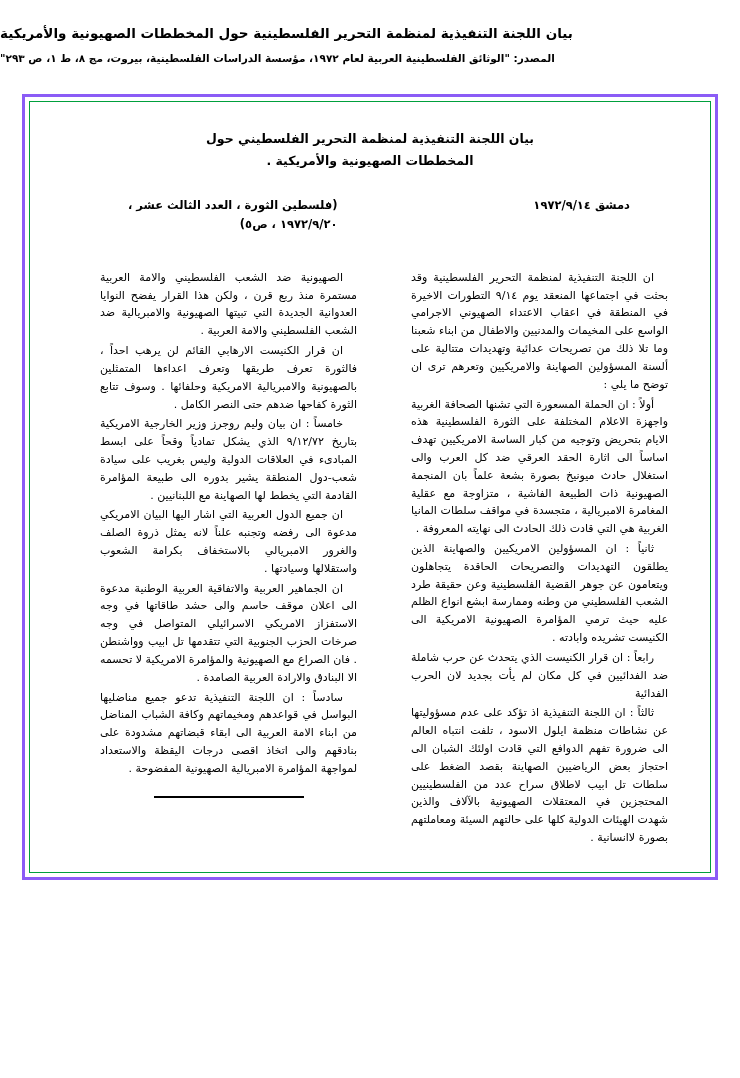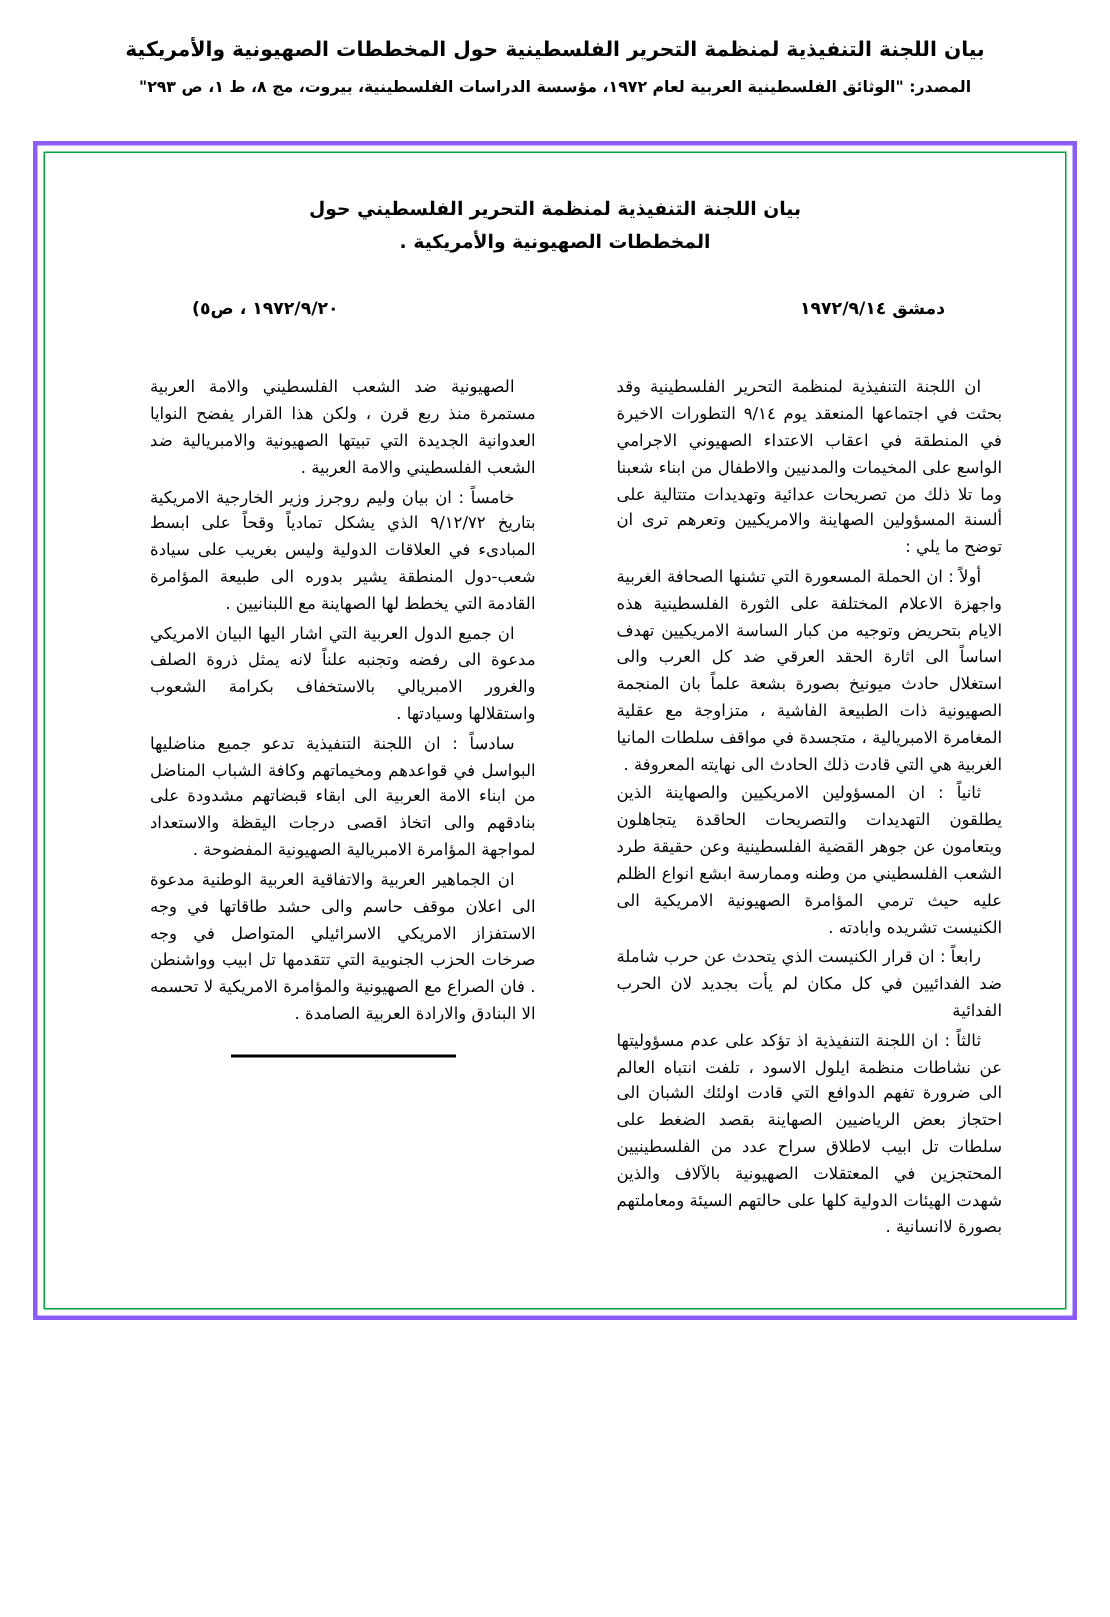--- a/index.html
+++ b/index.html
@@ -15,21 +15,21 @@
     position: relative;
     overflow: hidden;
   }
   .page {
     width: 740px;
     height: 1078px;
     position: relative;
     box-sizing: border-box;
   }
   .header-block {
-    text-align: center;
+    text-align: left;
     padding-top: 24px;
   }
   .doc-title {
     font-size: 13.5px;
     font-weight: bold;
     letter-spacing: 0;
     line-height: 1.4;
     direction: rtl;
   }
   .doc-source {
@@ -141,38 +141,40 @@
 
   <div class="frame">
     <div class="frame-inner">
       <div class="content">
 
         <div class="inner-title">بيان اللجنة التنفيذية لمنظمة التحرير الفلسطيني حول المخططات الصهيونية والأمريكية .</div>
 
         <div class="meta-row">
           <div class="meta-right">دمشق ١٩٧٢/٩/١٤</div>
           <div class="meta-left">
+            <div>(فلسطين الثورة ، العدد الثالث عشر ،</div>
             <div>١٩٧٢/٩/٢٠ ، ص٥)</div>
           </div>
         </div>
 
         <div class="columns">
           <div class="col">
             <p>ان اللجنة التنفيذية لمنظمة التحرير الفلسطينية وقد بحثت في اجتماعها المنعقد يوم ٩/١٤ التطورات الاخيرة في المنطقة في اعقاب الاعتداء الصهيوني الاجرامي الواسع على المخيمات والمدنيين والاطفال من ابناء شعبنا وما تلا ذلك من تصريحات عدائية وتهديدات متتالية على ألسنة المسؤولين الصهاينة والامريكيين وتعرهم ترى ان توضح ما يلي :</p>
             <p>أولاً : ان الحملة المسعورة التي تشنها الصحافة الغربية واجهزة الاعلام المختلفة على الثورة الفلسطينية هذه الايام بتحريض وتوجيه من كبار الساسة الامريكيين تهدف اساساً الى اثارة الحقد العرقي ضد كل العرب والى استغلال حادث ميونيخ بصورة بشعة علماً بان المنجمة الصهيونية ذات الطبيعة الفاشية ، متزاوجة مع عقلية المغامرة الامبريالية ، متجسدة في مواقف سلطات المانيا الغربية هي التي قادت ذلك الحادث الى نهايته المعروفة .</p>
             <p>ثانياً : ان المسؤولين الامريكيين والصهاينة الذين يطلقون التهديدات والتصريحات الحاقدة يتجاهلون ويتعامون عن جوهر القضية الفلسطينية وعن حقيقة طرد الشعب الفلسطيني من وطنه وممارسة ابشع انواع الظلم عليه حيث ترمي المؤامرة الصهيونية الامريكية الى الكنيست تشريده وابادته .</p>
             <p>رابعاً : ان قرار الكنيست الذي يتحدث عن حرب شاملة ضد الفدائيين في كل مكان لم يأت بجديد لان الحرب الفدائية</p>
             <p>ثالثاً : ان اللجنة التنفيذية اذ تؤكد على عدم مسؤوليتها عن نشاطات منظمة ايلول الاسود ، تلفت انتباه العالم الى ضرورة تفهم الدوافع التي قادت اولئك الشبان الى احتجاز بعض الرياضيين الصهاينة بقصد الضغط على سلطات تل ابيب لاطلاق سراح عدد من الفلسطينيين المحتجزين في المعتقلات الصهيونية بالآلاف والذين شهدت الهيئات الدولية كلها على حالتهم السيئة ومعاملتهم بصورة لاانسانية .</p>
           </div>
           <div class="col">
             <p>الصهيونية ضد الشعب الفلسطيني والامة العربية مستمرة منذ ربع قرن ، ولكن هذا القرار يفضح النوايا العدوانية الجديدة التي تبيتها الصهيونية والامبريالية ضد الشعب الفلسطيني والامة العربية .</p>
+            <p>ان قرار الكنيست الارهابي القائم لن يرهب احداً ، فالثورة تعرف طريقها وتعرف اعداءها المتمثلين بالصهيونية والامبريالية الامريكية وحلفائها . وسوف تتابع الثورة كفاحها ضدهم حتى النصر الكامل .</p>
             <p>خامساً : ان بيان وليم روجرز وزير الخارجية الامريكية بتاريخ ٩/١٢/٧٢ الذي يشكل تمادياً وقحاً على ابسط المبادىء في العلاقات الدولية وليس بغريب على سيادة شعب-دول المنطقة يشير بدوره الى طبيعة المؤامرة القادمة التي يخطط لها الصهاينة مع اللبنانيين .</p>
             <p>ان جميع الدول العربية التي اشار اليها البيان الامريكي مدعوة الى رفضه وتجنبه علناً لانه يمثل ذروة الصلف والغرور الامبريالي بالاستخفاف بكرامة الشعوب واستقلالها وسيادتها .</p>
+            <p>ان الجماهير العربية والاتفاقية العربية الوطنية مدعوة الى اعلان موقف حاسم والى حشد طاقاتها في وجه الاستفزاز الامريكي الاسرائيلي المتواصل في وجه صرخات الحزب الجنوبية التي تتقدمها تل ابيب وواشنطن . فان الصراع مع الصهيونية والمؤامرة الامريكية لا تحسمه الا البنادق والارادة العربية الصامدة .</p>
             <p>سادساً : ان اللجنة التنفيذية تدعو جميع مناضليها البواسل في قواعدهم ومخيماتهم وكافة الشباب المناضل من ابناء الامة العربية الى ابقاء قبضاتهم مشدودة على بنادقهم والى اتخاذ اقصى درجات اليقظة والاستعداد لمواجهة المؤامرة الامبريالية الصهيونية المفضوحة .</p>
-            <p>ان الجماهير العربية والاتفاقية العربية الوطنية مدعوة الى اعلان موقف حاسم والى حشد طاقاتها في وجه الاستفزاز الامريكي الاسرائيلي المتواصل في وجه صرخات الحزب الجنوبية التي تتقدمها تل ابيب وواشنطن . فان الصراع مع الصهيونية والمؤامرة الامريكية لا تحسمه الا البنادق والارادة العربية الصامدة .</p>
             <div class="rule-wrap">
               <div class="rule"></div>
             </div>
           </div>
         </div>
 
       </div>
     </div>
   </div>
 

